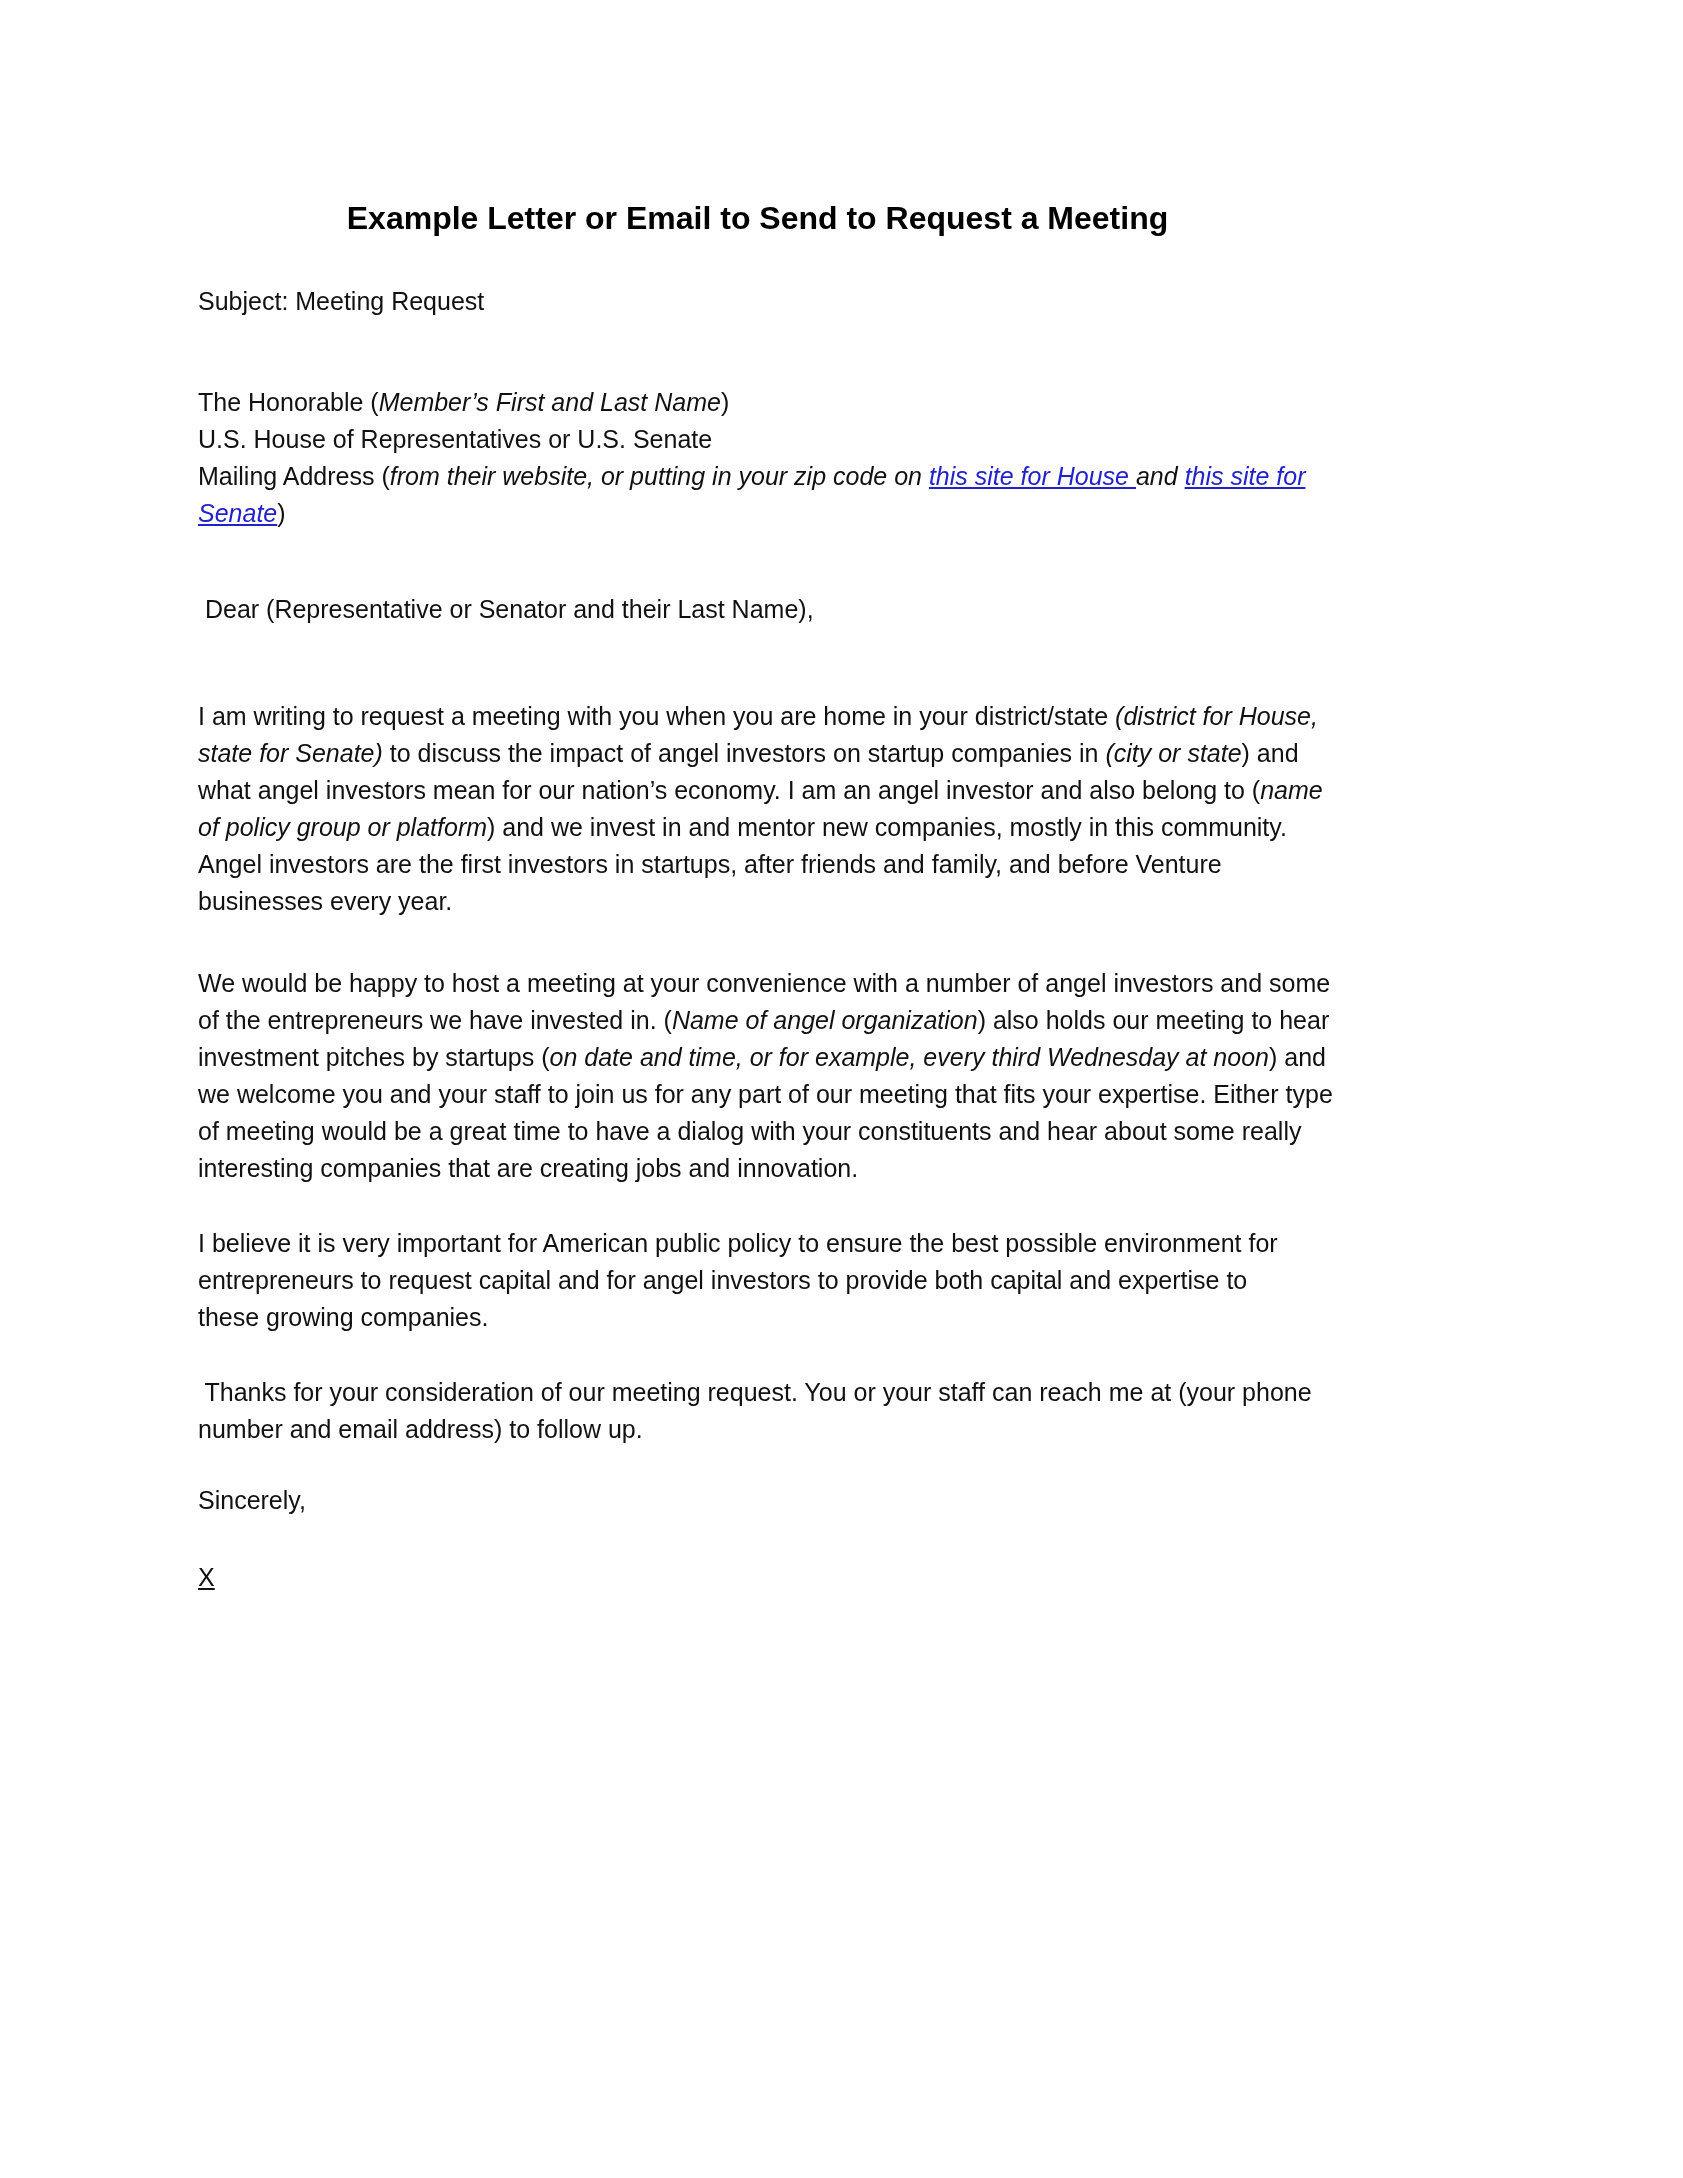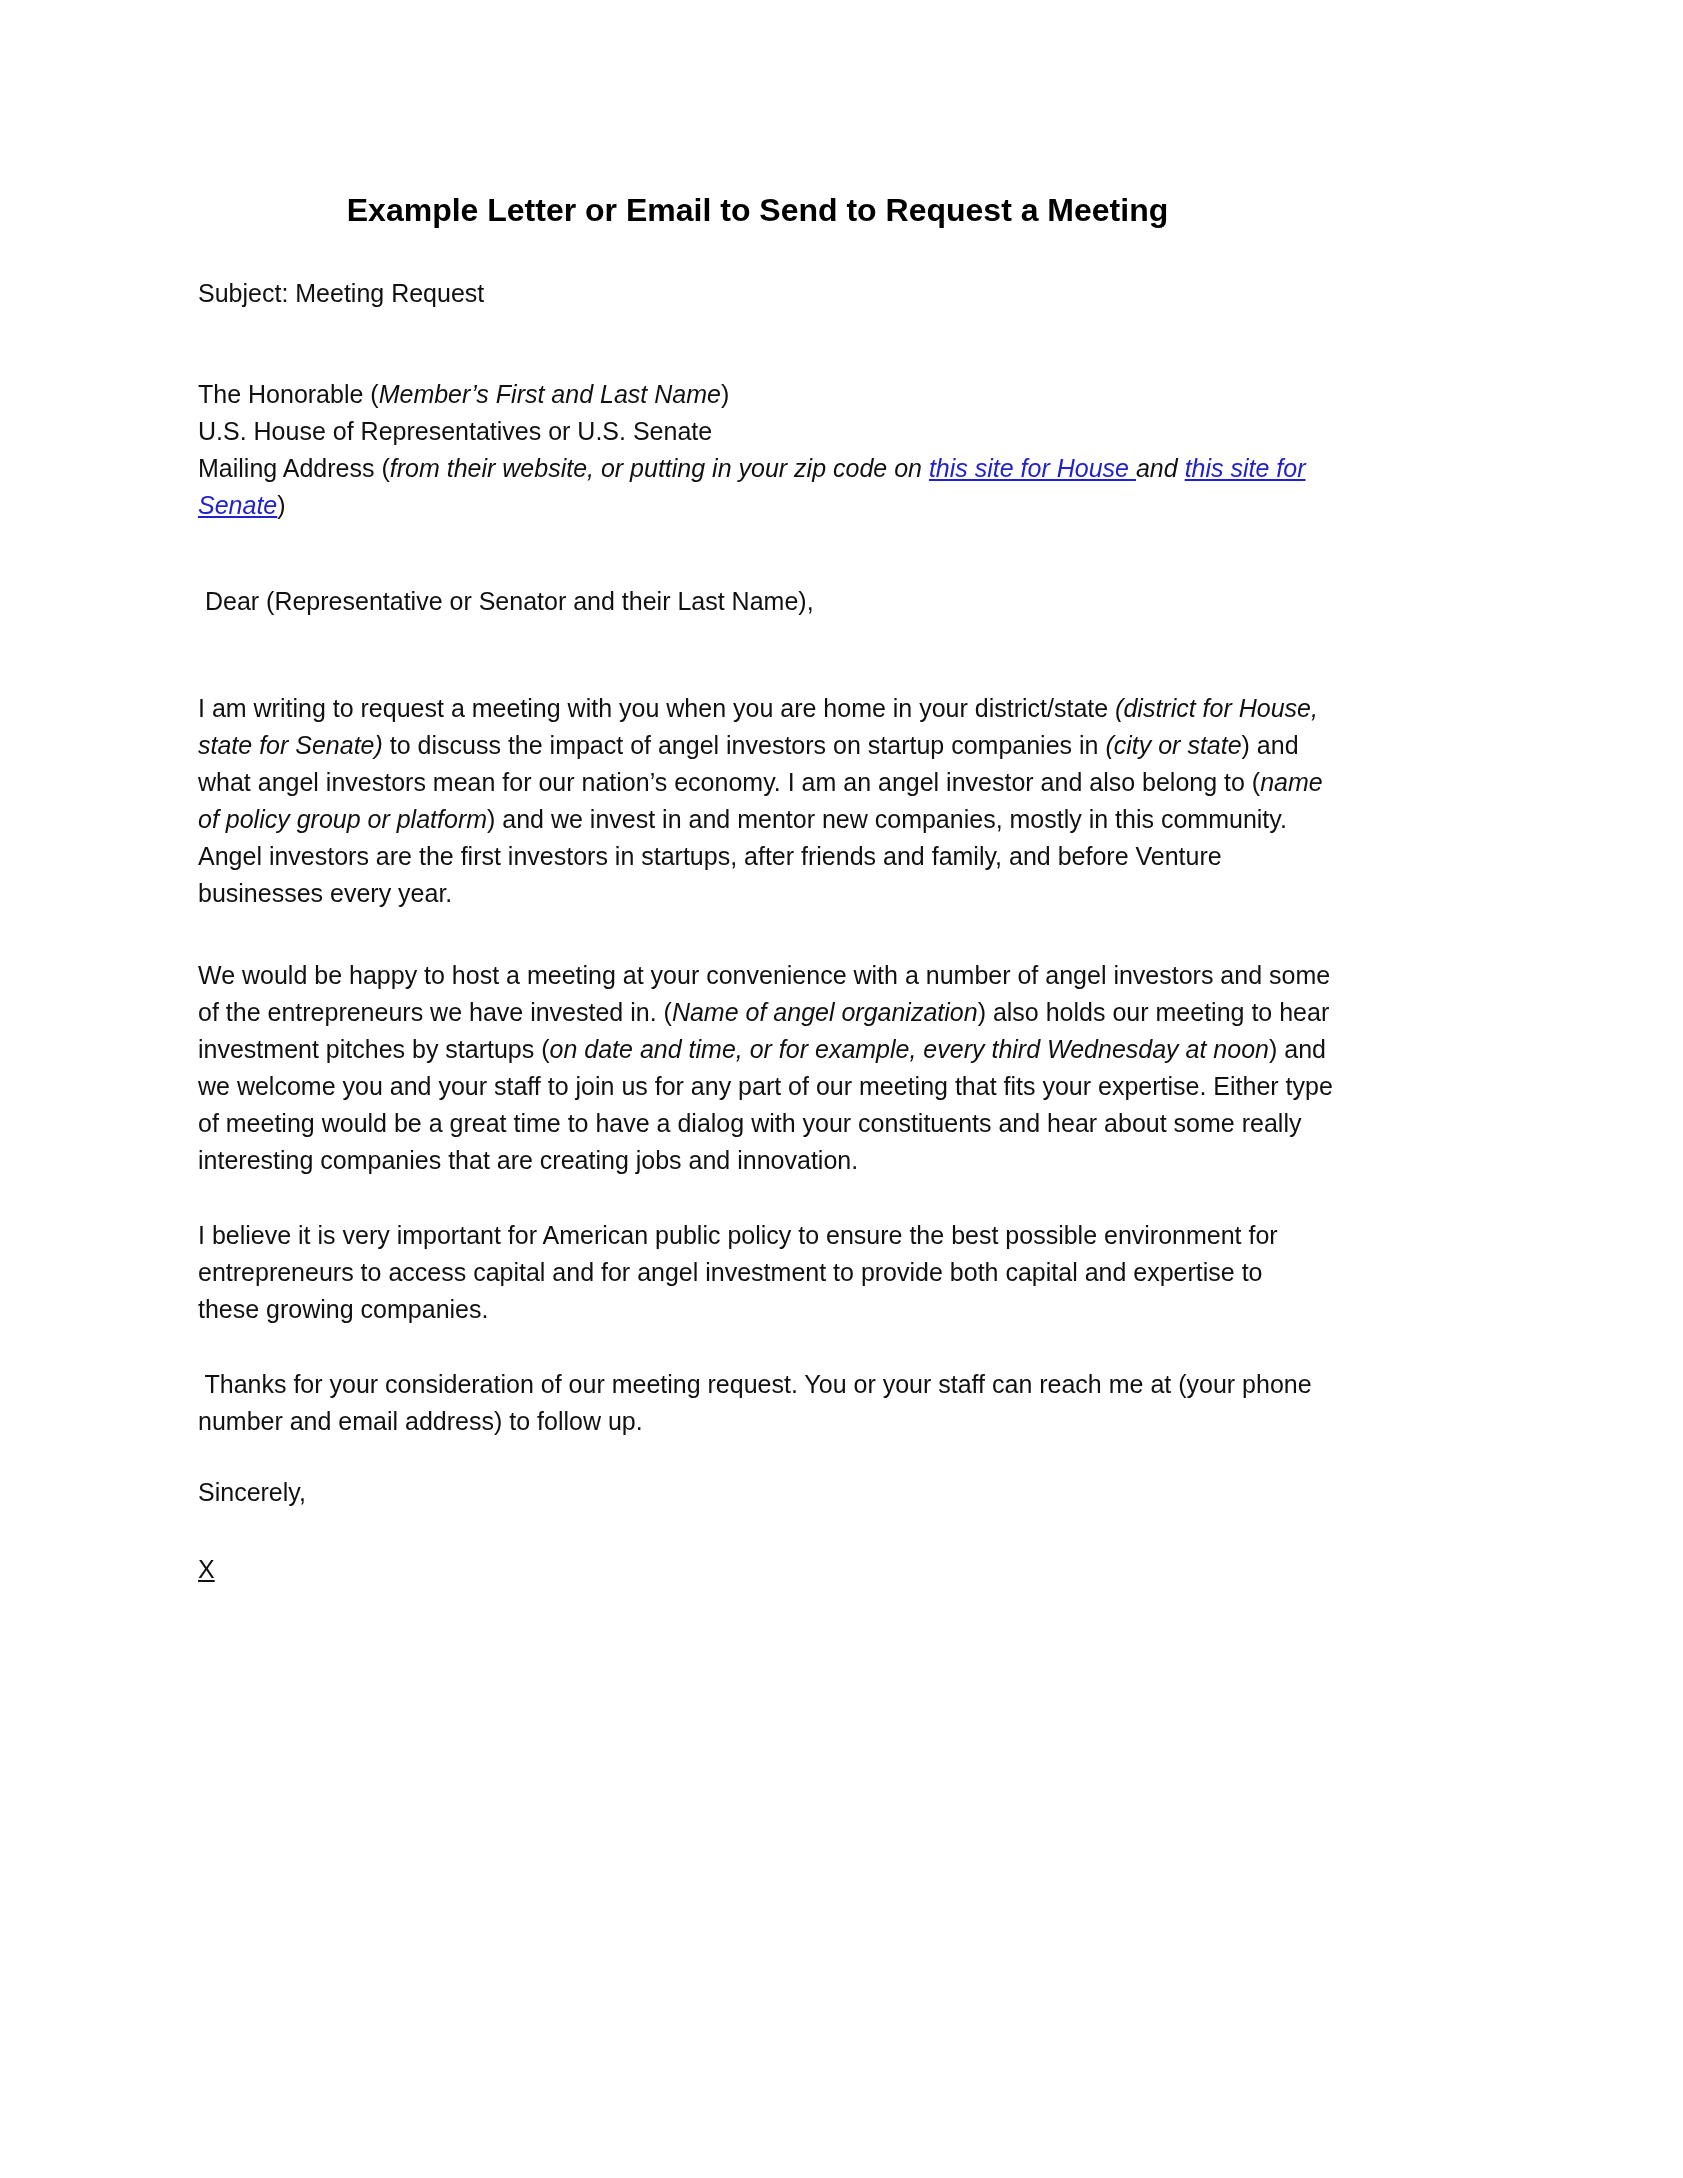--- a/index.html
+++ b/index.html
@@ -1,21 +1,21 @@
 <!DOCTYPE html>
 <html><head>
 <meta charset="utf-8">
 <style>
   html,body { margin:0; padding:0; background:#ffffff; }
   .page {
     position:relative;
     width:1515px; height:2178px;
     background:#ffffff;
     box-sizing:border-box;
-    padding:0 198px;
+    padding:8px 198px;
     font-family:"Liberation Sans", sans-serif;
     color:#111111;
     overflow:hidden;
   }
   .doc-title {
     margin-top:188px;
     font-size:32px;
     line-height:44px;
     font-weight:700;
     text-align:center;
@@ -77,21 +77,21 @@
       <div class="tline"><span class="run-r">We would be happy to host a meeting at your convenience with a number of angel investors and some</span></div>
       <div class="tline"><span class="run-r">of the entrepreneurs we have invested in. (</span><span class="run-i">Name of angel organization</span><span class="run-r">) also holds our meeting to hear</span></div>
       <div class="tline"><span class="run-r">investment pitches by startups (</span><span class="run-i">on date and time, or for example, every third Wednesday at noon</span><span class="run-r">) and</span></div>
       <div class="tline"><span class="run-r">we welcome you and your staff to join us for any part of our meeting that fits your expertise. Either type</span></div>
       <div class="tline"><span class="run-r">of meeting would be a great time to have a dialog with your constituents and hear about some really</span></div>
       <div class="tline"><span class="run-r">interesting companies that are creating jobs and innovation.</span></div>
     </div>
 
   <div class="mt-p3">
       <div class="tline"><span class="run-r">I believe it is very important for American public policy to ensure the best possible environment for</span></div>
-      <div class="tline"><span class="run-r">entrepreneurs to access capital and for angel investment to provide both capital and expertise to</span></div>
+      <div class="tline"><span class="run-r">entrepreneurs to request capital and for angel investors to provide both capital and expertise to</span></div>
       <div class="tline"><span class="run-r">these growing companies.</span></div>
     </div>
 
   <div class="mt-p4">
       <div class="tline"><span class="run-r"> Thanks for your consideration of our meeting request. You or your staff can reach me at (your phone</span></div>
       <div class="tline"><span class="run-r">number and email address) to follow up.</span></div>
     </div>
 
   <div class="tline mt-sincerely">Sincerely,</div>
 

